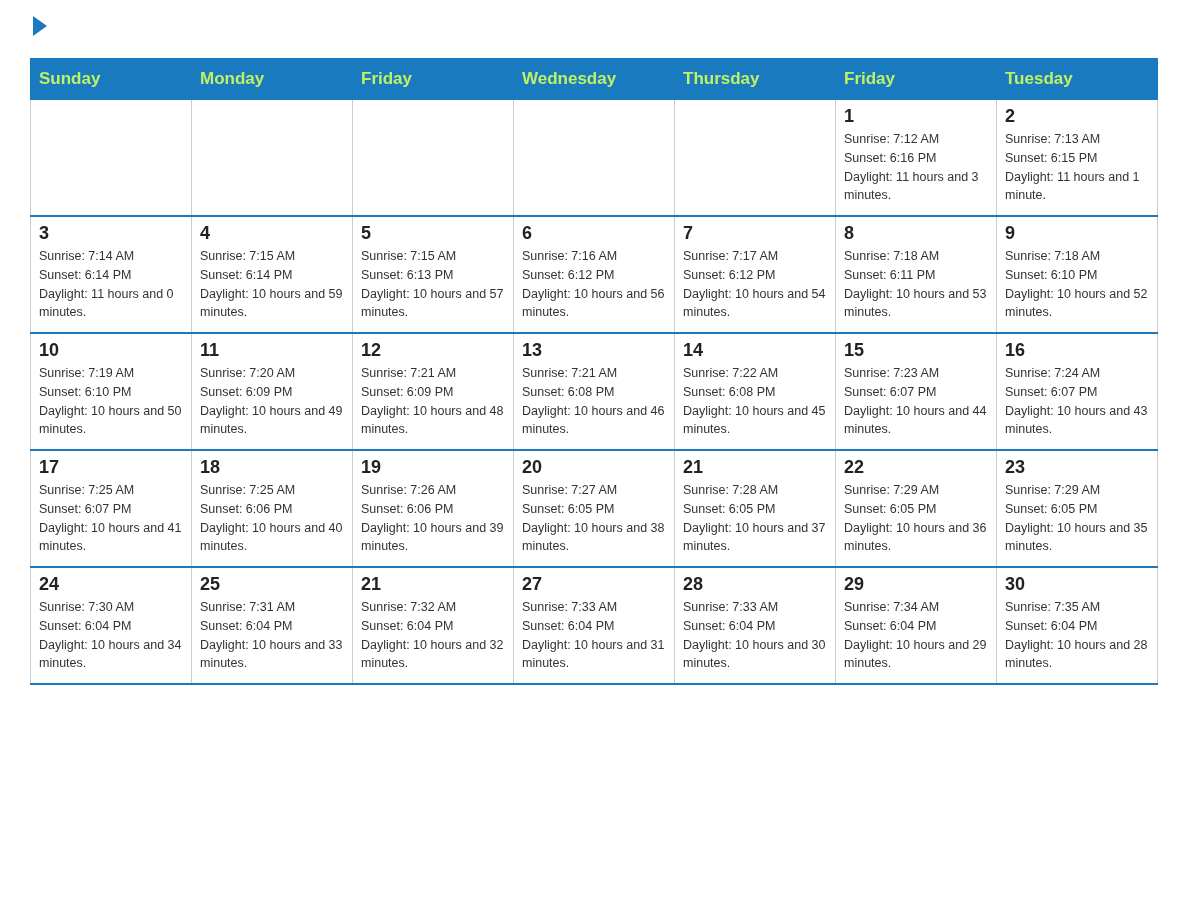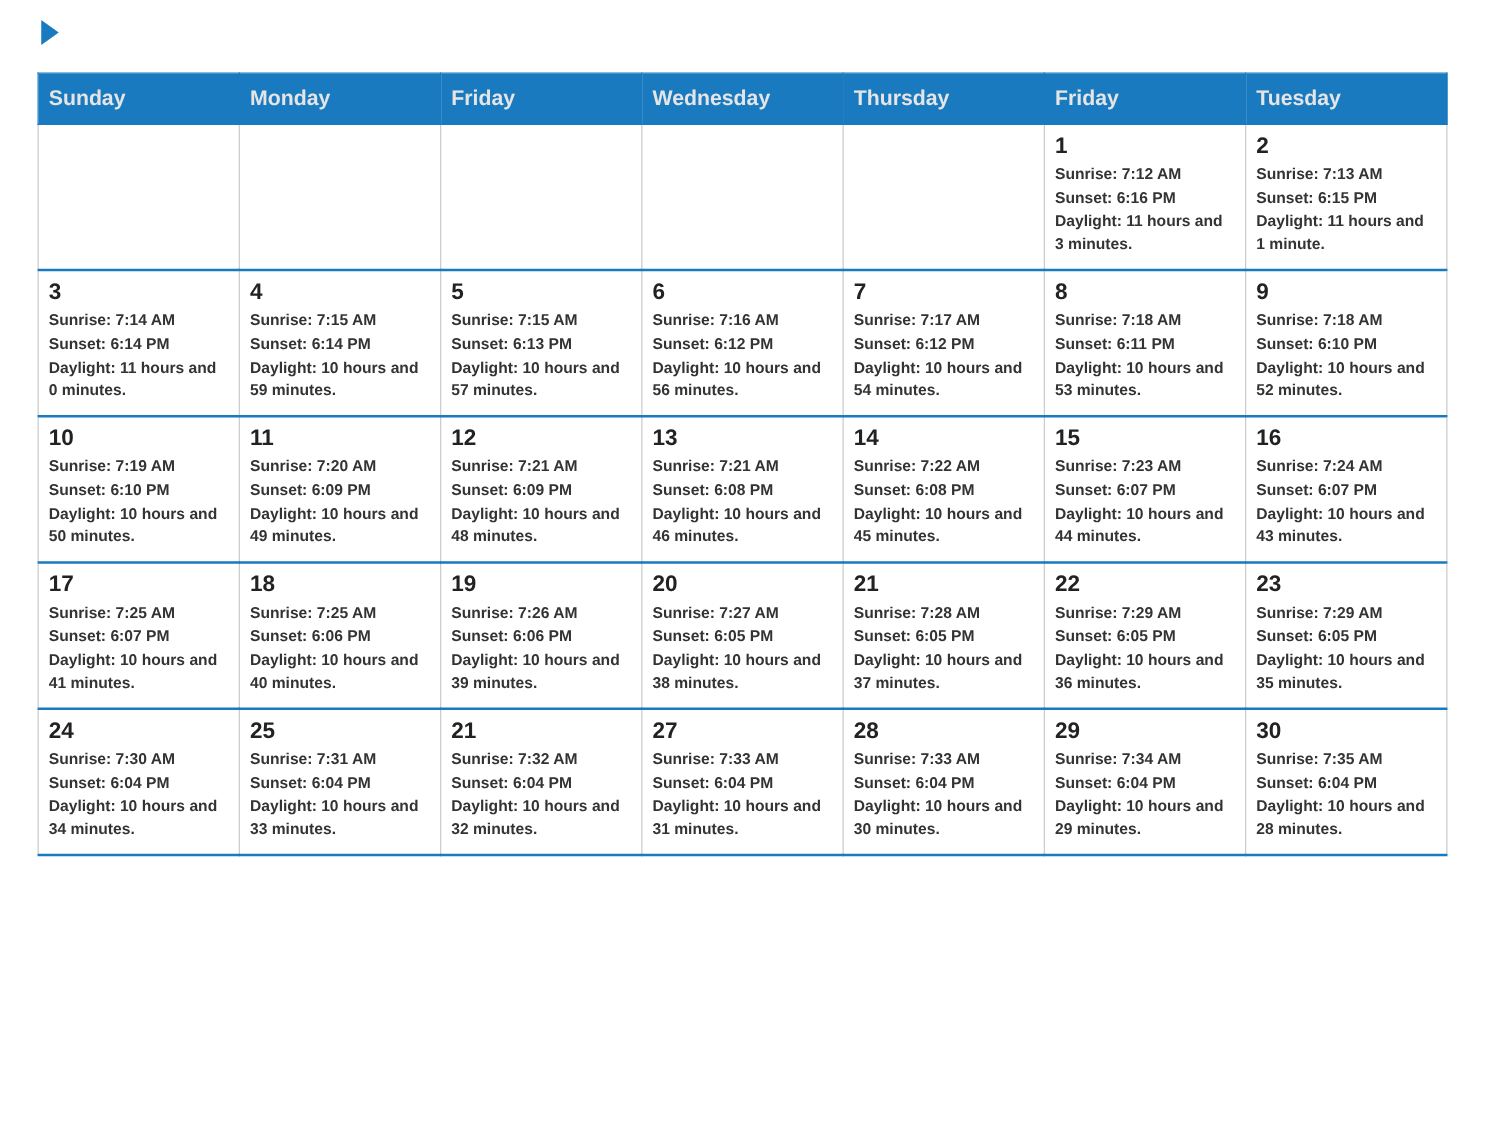--- a/index.html
+++ b/index.html
@@ -65,21 +65,21 @@
     }
     table {
       width: 100%;
       border-collapse: collapse;
       table-layout: fixed;
     }
     thead tr {
       background-color: #1a7abf;
     }
     thead th {
-      color: #e5e5e5;
+      color: #bef264;
       font-size: 17px;
       font-weight: bold;
       padding: 10px 8px;
       text-align: left;
       border: 1px solid #1a7abf;
     }
     tbody tr {
       border-bottom: 2px solid #1a7abf;
     }
     tbody td {
@@ -98,21 +98,20 @@
       font-size: 18px;
       font-weight: bold;
       color: #222;
       display: block;
       margin-bottom: 3px;
     }
     .day-info {
       font-size: 12.5px;
       color: #333;
       line-height: 1.5;
-      font-weight: bold;
     }
     tbody tr:last-child {
       border-bottom: 2px solid #1a7abf;
       padding-left: 48px;
     }
     .empty-cell {
       background: #fff;
     }
   </style>
 </head>

